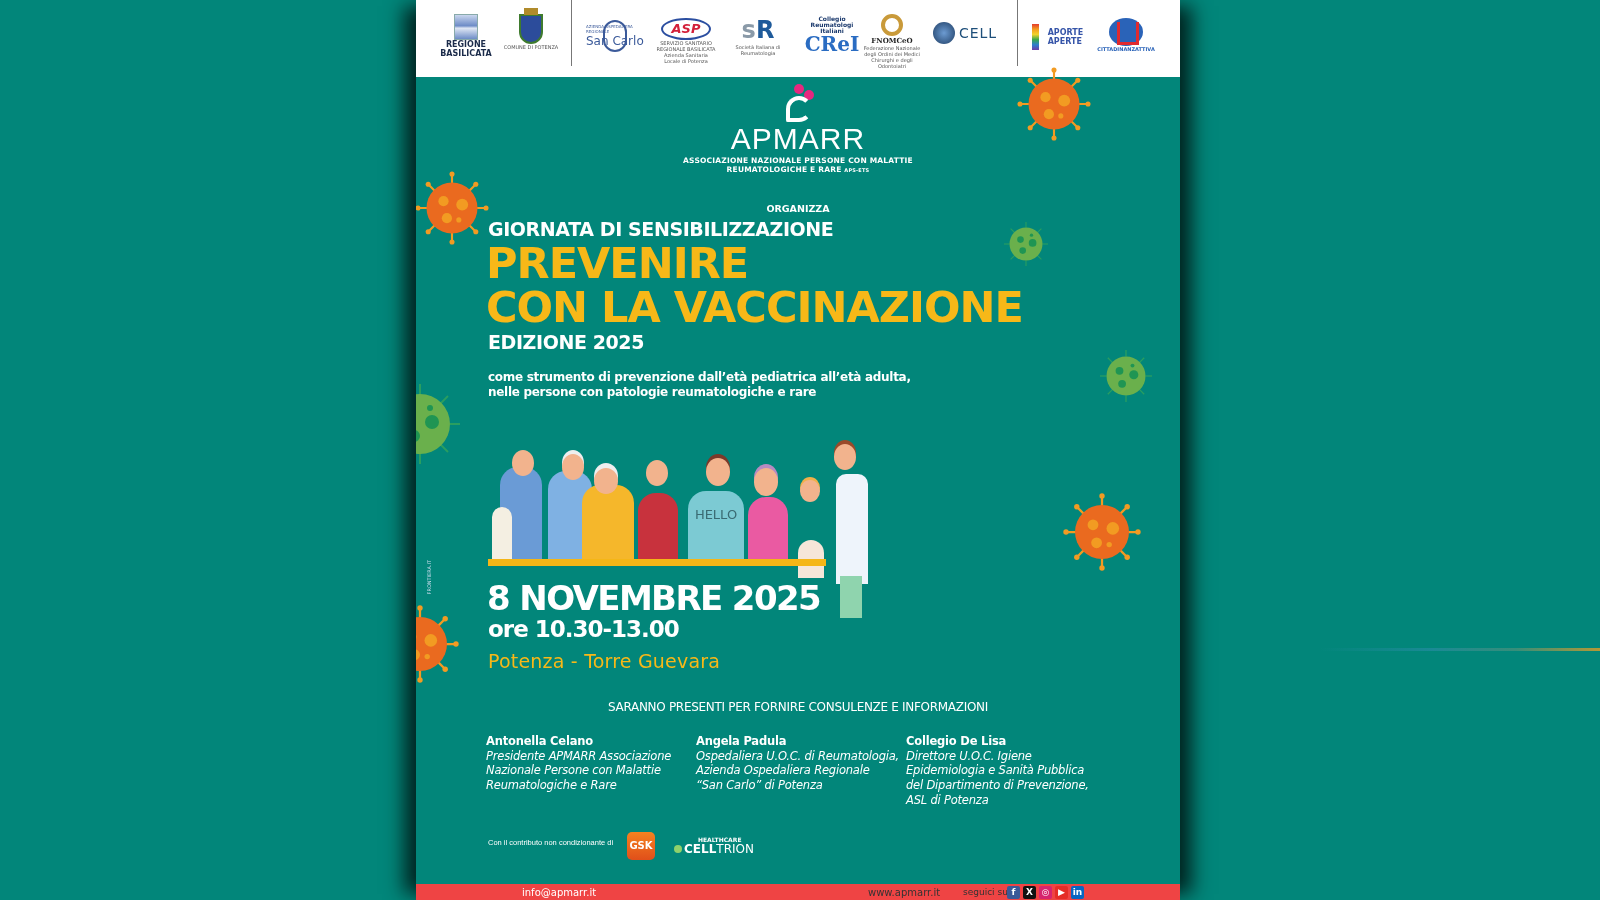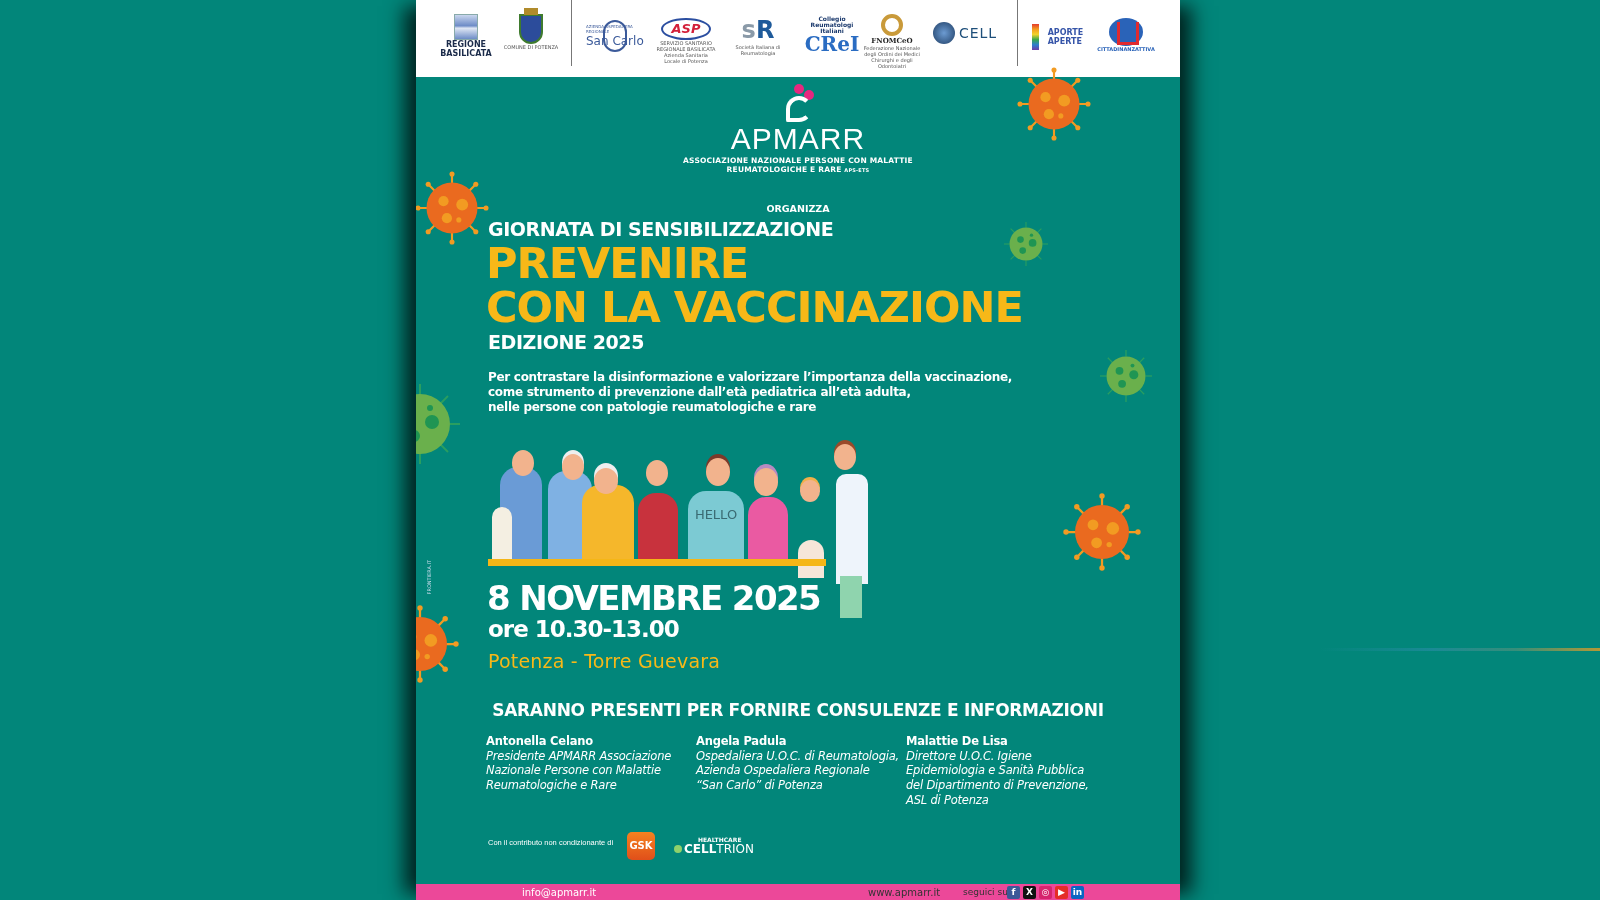--- a/index.html
+++ b/index.html
@@ -69,34 +69,34 @@
   .apmarr .org { font-size: 9.5px; font-weight: bold; margin-top: 28px; }
 
   .txt { position: absolute; color: #fff; font-family: "DejaVu Sans", sans-serif; }
   .eyebrow { left: 72px; top: 218px; font-size: 19px; font-weight: bold; letter-spacing: -.4px; }
   .title { left: 70px; top: 241px; font-family: "DejaVu Sans", sans-serif; font-size: 43px; line-height: 44px; font-weight: bold; color: #f7b818; letter-spacing: -1px; }
   .edition { left: 72px; top: 331px; font-size: 19px; font-weight: bold; letter-spacing: -.4px; }
   .desc { left: 72px; top: 370px; font-size: 12px; line-height: 15px; font-weight: bold; letter-spacing: -.3px; }
   .date { left: 71px; top: 578px; font-size: 34px; font-weight: bold; letter-spacing: -1.6px; }
   .time { left: 72px; top: 616px; font-size: 23px; font-weight: bold; letter-spacing: -1px; }
   .place { left: 72px; top: 650px; font-size: 19px; color: #f7b818; letter-spacing: .2px; }
-  .present { left: 0; width: 764px; text-align: center; top: 700px; font-size: 17px; font-weight: bold; letter-spacing: -.3px; }
+  .present { left: 0; width: 764px; text-align: center; top: 700px; font-size: 12px; font-weight: normal; letter-spacing: -.3px; }
   .speaker { position: absolute; top: 734px; color: #fff; font-size: 11.5px; line-height: 14.7px; letter-spacing: -.2px; }
   .speaker .nm { font-weight: bold; }
   .speaker .rl { font-style: italic; }
   .sp1 { left: 70px; } .sp2 { left: 280px; } .sp3 { left: 490px; }
   .sponsor { position: absolute; left: 72px; top: 838px; font-size: 7.5px; color: #fff; font-family: "Liberation Sans", sans-serif; }
   .gsk { position: absolute; left: 211px; top: 832px; width: 28px; height: 28px; border-radius: 5px; background: linear-gradient(#f58220,#e04f1a); color: #fff; font-size: 10px; font-weight: bold; text-align: center; line-height: 28px; }
   .celltrion { position: absolute; left: 258px; top: 836px; color: #fff; }
   .celltrion .hc { font-size: 6px; font-weight: bold; margin-left: 24px; }
   .celltrion .ct { font-size: 12px; font-weight: bold; line-height: 12px; }
   .celltrion .ct span { font-weight: normal; }
   .celltrion .dots { display: inline-block; width: 8px; height: 8px; border-radius: 50%; background: #8ed16b; margin-right: 2px; }
 
-  .footer { position: absolute; left: 0; top: 884px; width: 764px; height: 16px; background: #ec4899; }
+  .footer { position: absolute; left: 0; top: 884px; width: 764px; height: 16px; background: #ef4444; }
   .footer .email { position: absolute; left: 106px; top: 3px; font-size: 10px; color: #fff; }
   .footer .web { position: absolute; left: 452px; top: 3px; font-size: 10px; color: #333; }
   .footer .follow { position: absolute; left: 547px; top: 3px; font-size: 9px; color: #333; }
   .social { position: absolute; top: 2px; width: 13px; height: 13px; border-radius: 2px; color: #fff; font-size: 9px; font-weight: bold; text-align: center; line-height: 13px; }
   .s-fb { left: 591px; background: #3b5998; } .s-x { left: 607px; background: #111; }
   .s-ig { left: 623px; background: #d6246e; } .s-yt { left: 639px; background: #e52d27; }
   .s-in { left: 655px; background: #0a66c2; }
 
   .illustration { position: absolute; left: 72px; top: 438px; width: 420px; height: 200px; }
   .ill-bar { position: absolute; left: 0; top: 121px; width: 338px; height: 7px; background: #f5b617; }
@@ -233,21 +233,20 @@
     <div class="org">ORGANIZZA</div>
   </div>
 
   <div class="txt eyebrow">GIORNATA DI SENSIBILIZZAZIONE</div>
   <div class="txt title">
     <div>PREVENIRE</div>
     <div>CON LA VACCINAZIONE</div>
   </div>
   <div class="txt edition">EDIZIONE 2025</div>
   <div class="txt desc">
-    <div>Per contrastare la disinformazione e valorizzare l’importanza della vaccinazione,</div>
     <div>come strumento di prevenzione dall’età pediatrica all’età adulta,</div>
     <div>nelle persone con patologie reumatologiche e rare</div>
   </div>
 
   <div class="illustration">
     <div class="person" style="left:12px;width:42px;height:92px;background:#6a9bd6"></div>
     <div class="head" style="left:24px;top:12px;width:22px;height:26px"></div>
     <div class="person" style="left:4px;width:20px;height:52px;background:#f4efe2"></div>
     <div class="person" style="left:60px;width:44px;height:88px;background:#7fb1e3"></div>
     <div class="head" style="left:74px;top:16px;width:22px;height:26px;box-shadow:0 -4px 0 #eee"></div>
@@ -279,21 +278,21 @@
     <div class="rl">Nazionale Persone con Malattie</div>
     <div class="rl">Reumatologiche e Rare</div>
   </div>
   <div class="speaker sp2">
     <div class="nm">Angela Padula</div>
     <div class="rl">Ospedaliera U.O.C. di Reumatologia,</div>
     <div class="rl">Azienda Ospedaliera Regionale</div>
     <div class="rl">“San Carlo” di Potenza</div>
   </div>
   <div class="speaker sp3">
-    <div class="nm">Malattie De Lisa</div>
+    <div class="nm">Collegio De Lisa</div>
     <div class="rl">Direttore U.O.C. Igiene</div>
     <div class="rl">Epidemiologia e Sanità Pubblica</div>
     <div class="rl">del Dipartimento di Prevenzione,</div>
     <div class="rl">ASL di Potenza</div>
   </div>
 
   <div class="sponsor">Con il contributo non condizionante di</div>
   <div class="gsk">GSK</div>
   <div class="celltrion">
     <div class="hc">HEALTHCARE</div>

